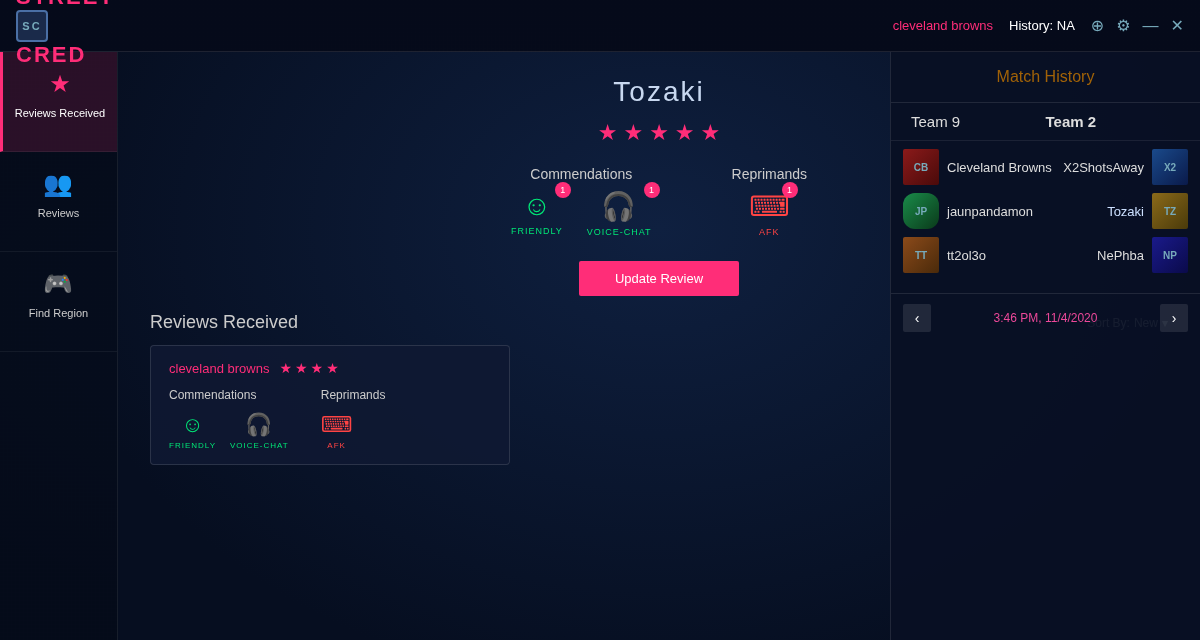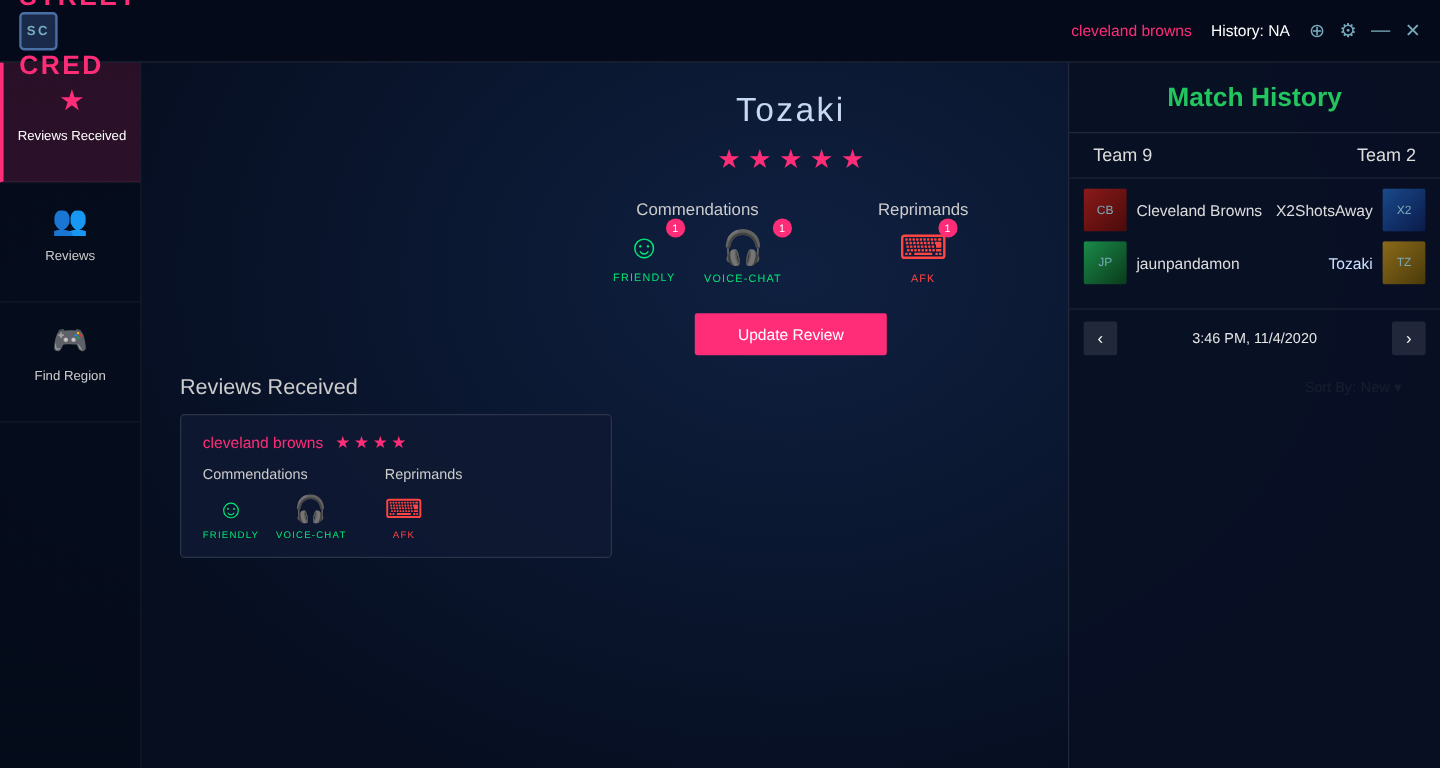--- a/index.html
+++ b/index.html
@@ -325,36 +325,36 @@
       background: rgba(8, 16, 36, 0.95);
       border-left: 1px solid rgba(255,255,255,0.1);
       z-index: 20;
     }
     .mh-header {
       text-align: center;
       padding: 16px;
       border-bottom: 1px solid rgba(255,255,255,0.1);
     }
     .mh-title {
-      font-size: 22px;
-      color: #22c55e;
-      font-weight: 700;
+      font-size: 16px;
+      color: #a16207;
+      font-weight: 400;
     }
     .mh-teams-header {
       display: flex;
       padding: 10px 20px;
       border-bottom: 1px solid rgba(255,255,255,0.08);
     }
     .mh-team-label {
       flex: 1;
       font-size: 15px;
       color: #ddd;
       font-weight: 500;
     }
-    .mh-team-label:last-child { text-align: right; }
+    .mh-team-label:last-child { text-align: left; font-weight: bold; }
 
     .mh-players {
       padding: 8px 12px;
     }
     .mh-player-row {
       display: flex;
       align-items: center;
       justify-content: space-between;
       margin-bottom: 8px;
     }
@@ -372,26 +372,26 @@
     }
     .mh-avatar-img {
       width: 100%;
       height: 100%;
       background: linear-gradient(135deg, #1a3a6a, #0d2040);
       display: flex;
       align-items: center;
       justify-content: center;
       font-size: 10px;
       color: #7ab;
-      font-weight: normal;
+      font-weight: bold;
     }
     
     .av-1 { background: linear-gradient(135deg, #8b1a1a, #4a0a0a) !important; }
     .av-2 { background: linear-gradient(135deg, #1a4a8b, #0a1a4a) !important; }
-    .av-3 { background: linear-gradient(135deg, #1a8b4a, #0a3a1a) !important; }
+    .av-3 { background: linear-gradient(135deg, #1a8b4a, #0a3a1a) !important; border-radius: 12px; }
     .av-4 { background: linear-gradient(135deg, #8b6a1a, #4a3a0a) !important; }
     .av-5 { background: linear-gradient(135deg, #6a1a8b, #2a0a4a) !important; }
     .av-6 { background: linear-gradient(135deg, #1a8b8b, #0a3a3a) !important; }
     .av-7 { background: linear-gradient(135deg, #8b1a6a, #4a0a2a) !important; }
     .av-8 { background: linear-gradient(135deg, #3a8b1a, #1a4a0a) !important; }
     .av-9 { background: linear-gradient(135deg, #8b4a1a, #4a2a0a) !important; }
     .av-10 { background: linear-gradient(135deg, #1a1a8b, #0a0a4a) !important; }
 
     .mh-player-name {
       font-size: 13px;
@@ -415,21 +415,21 @@
       color: #fff;
       font-size: 14px;
       cursor: pointer;
       display: flex;
       align-items: center;
       justify-content: center;
       border-radius: 2px;
     }
     .mh-timestamp {
       font-size: 12px;
-      color: #e5e5e5;
+      color: #ec4899;
     }
   </style>
 </head>
 <body>
 
 <div class="bg"></div>
 
 <div class="header">
   <div class="logo">
     <span class="logo-text">
@@ -597,20 +597,34 @@
           <div class="mh-player-right">
             <div class="mh-avatar">
               <div class="mh-avatar-img av-4">TZ</div>
             </div>
             <span class="mh-player-name highlight">Tozaki</span>
           </div>
         </div>
 
 
 
+        <div class="mh-player-row">
+          <div class="mh-player-left">
+            <div class="mh-avatar">
+              <div class="mh-avatar-img av-9">TT</div>
+            </div>
+            <span class="mh-player-name">tt2ol3o</span>
+          </div>
+          <div class="mh-player-right">
+            <div class="mh-avatar">
+              <div class="mh-avatar-img av-10">NP</div>
+            </div>
+            <span class="mh-player-name">NePhba</span>
+          </div>
+        </div>
 
       </div>
       <div class="mh-footer">
         <button class="mh-nav-btn">‹</button>
         <span class="mh-timestamp">3:46 PM, 11/4/2020</span>
         <button class="mh-nav-btn">›</button>
       </div>
     </div>
 
   </div>

